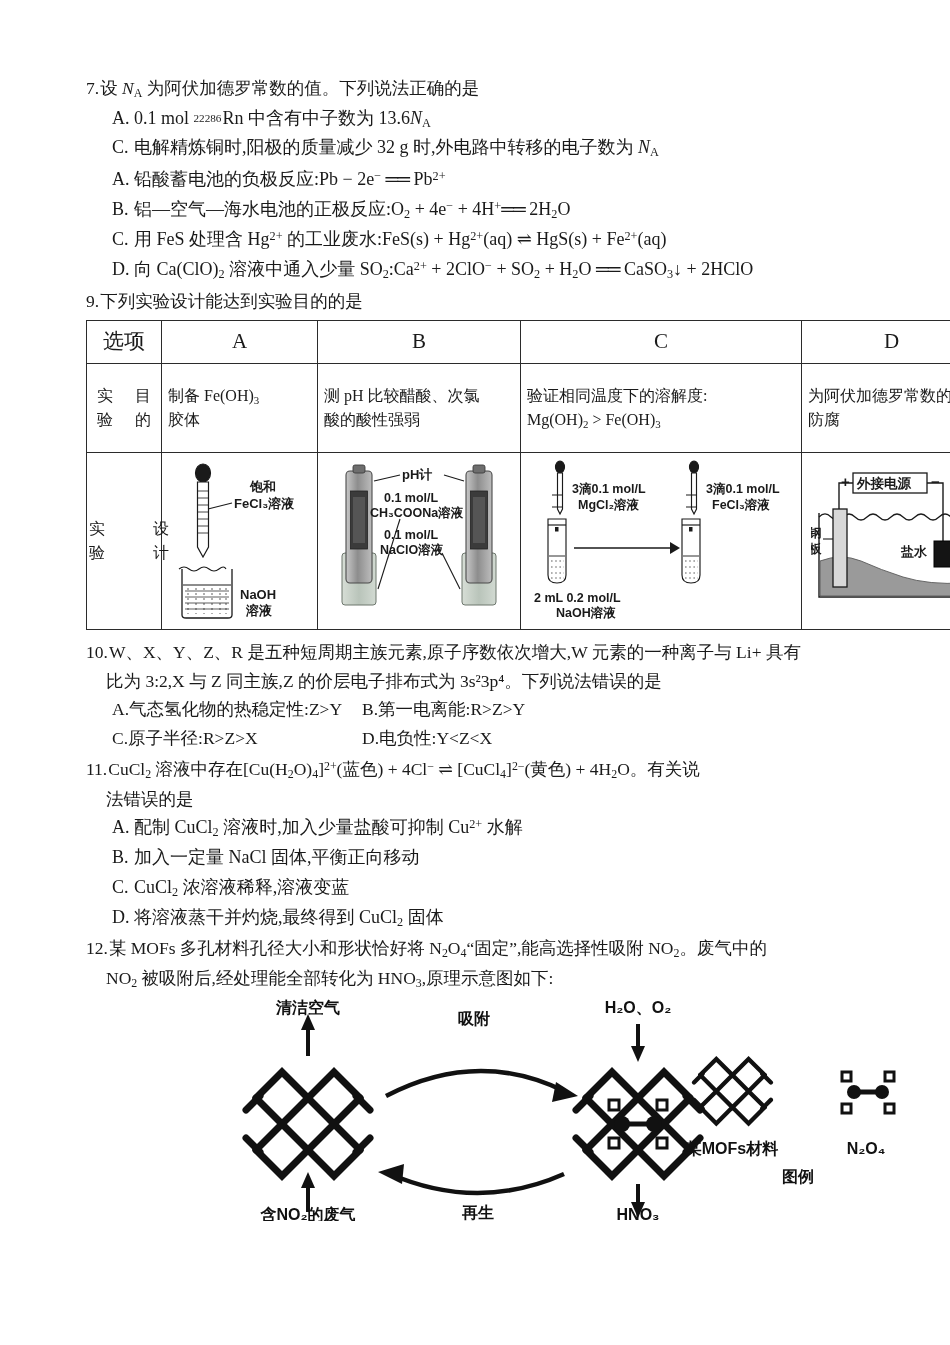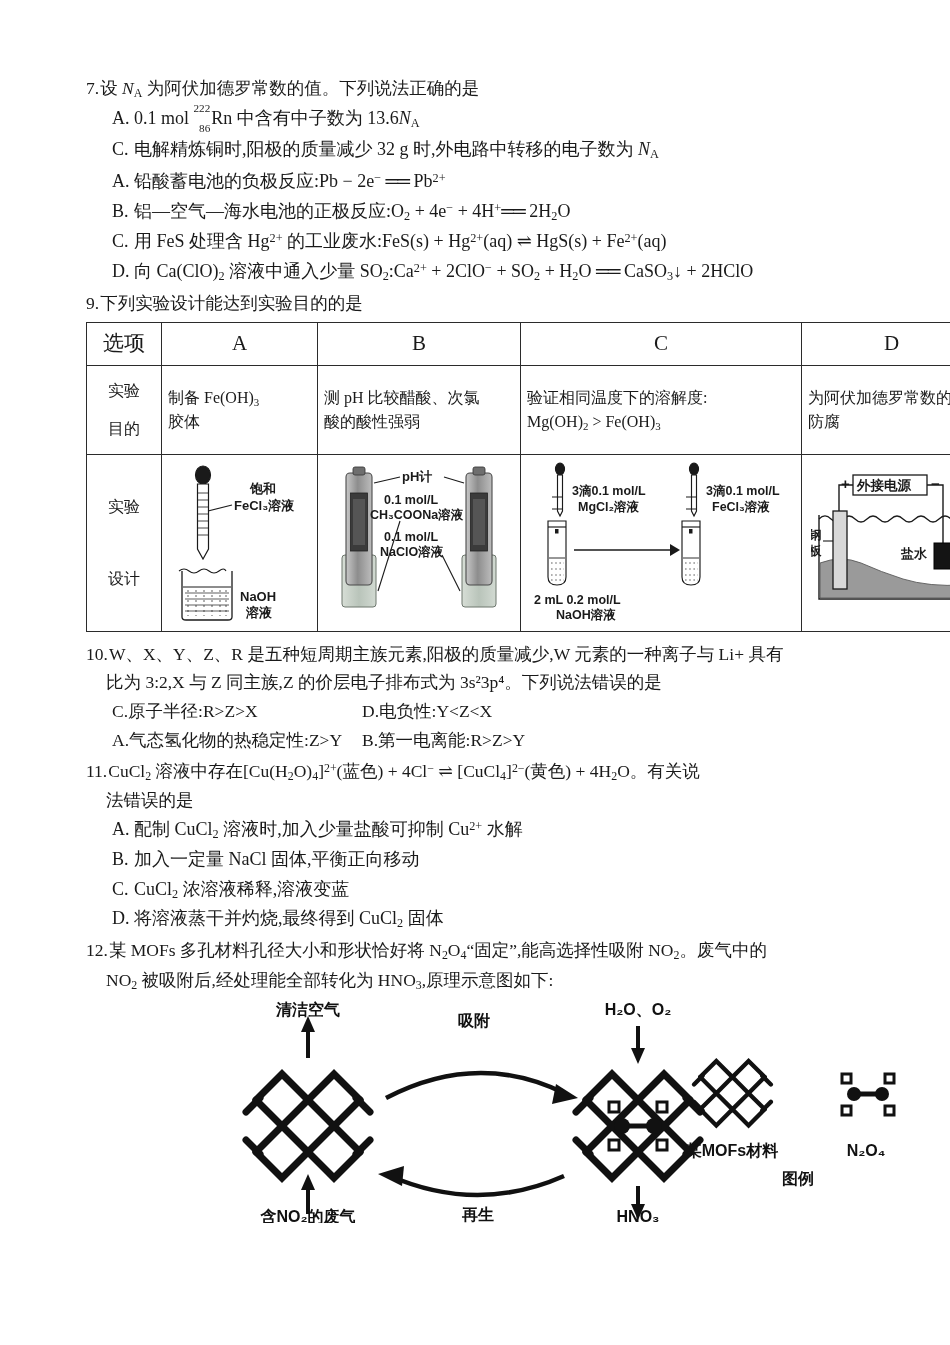--- a/index.html
+++ b/index.html
@@ -52,29 +52,28 @@
   .opt .lbl { display: inline-block; min-width: 22px; }
   .opt-row { display: flex; padding-left: 26px; font-size: 17.5px; line-height: 1.66; }
   .opt-row > div:first-child { width: 250px; }
 
   sub { font-size: 0.68em; vertical-align: -0.28em; }
   sup { font-size: 0.68em; vertical-align: 0.42em; }
   i.v { font-style: italic; }
 
   .isotope {
     display: inline-flex;
-    flex-direction: column;
+    flex-direction: row;
     vertical-align: middle;
     font-size: 0.62em;
     line-height: 1.02;
     text-align: right;
     margin-right: 1px;
     position: relative;
     top: -0.5px;
-    gap: 9px;
   }
   .eqarrow { letter-spacing: -1px; }
 
   
   table.exp {
     border-collapse: collapse;
     width: 830px;
     margin-top: 5px;
     margin-bottom: 8px;
     table-layout: fixed;
@@ -87,21 +86,21 @@
     line-height: 1.5;
   }
   td.c0 { width: 62px;  text-align: center; }
   td.c1 { width: 143px; }
   td.c2 { width: 190px; }
   td.c3 { width: 268px; }
   td.c4 { width: 167px; }
   tr.hdr td { text-align: center; height: 32px; font-size: 21px; }
   tr.purpose td { height: 78px; vertical-align: middle; }
   tr.design td { height: 172px; vertical-align: middle; padding: 2px; }
-  .vstack { display: flex; flex-direction: column; gap: 22px; font-size: 16px;}
+  .vstack { display: flex; gap: 22px; font-size: 16px;}
 
   
   .fig { position: relative; width: 100%; height: 168px; }
   .fig svg { display: block; margin: 0 auto; }
 
   
   .mofs-wrap {
     position: relative;
     width: 830px;
     height: 225px;
@@ -352,30 +351,30 @@
             <text x="142" y="114" font-family="'Liberation Sans',sans-serif" font-size="12.5" font-weight="bold" fill="#1a1a1a">电极</text>
           </svg>
         </div>
       </td>
     </tr>
   </tbody>
       </table>
 
   <div class="q">
     <div class="q-stem">
-      <span class="num">10.</span><span>W、X、Y、Z、R 是五种短周期主族元素,阳极的质量减少,W 元素的一种离子与 Li+ 具有</span>
+      <span class="num">10.</span><span>W、X、Y、Z、R 是五种短周期主族元素,原子序数依次增大,W 元素的一种离子与 Li+ 具有</span>
     </div>
     <div class="q-cont">比为 3:2,X 与 Z 同主族,Z 的价层电子排布式为 3s²3p⁴。下列说法错误的是</div>
+    <div class="opt-row">
+      <div><span class="lbl">A.</span><span>气态氢化物的热稳定性:Z&gt;Y</span></div>
+      <div><span class="lbl">B.</span><span>第一电离能:R&gt;Z&gt;Y</span></div>
+    </div>
     <div class="opt-row">
       <div><span class="lbl">C.</span><span>原子半径:R&gt;Z&gt;X</span></div>
       <div><span class="lbl">D.</span><span>电负性:Y&lt;Z&lt;X</span></div>
-    </div>
-    <div class="opt-row">
-      <div><span class="lbl">A.</span><span>气态氢化物的热稳定性:Z&gt;Y</span></div>
-      <div><span class="lbl">B.</span><span>第一电离能:R&gt;Z&gt;Y</span></div>
     </div>
   </div>
 
   <div class="q">
     <div class="q-stem">
       <span class="num">11.</span>CuCl<sub>2</sub> 溶液中存在[Cu(H<sub>2</sub>O)<sub>4</sub>]<sup>2+</sup>(蓝色) + 4Cl<sup>−</sup> ⇌ [CuCl<sub>4</sub>]<sup>2−</sup>(黄色) + 4H<sub>2</sub>O。有关说
     </div>
     <div class="q-cont">法错误的是</div>
     <div class="opt">
       <span class="lbl">A.</span>配制 CuCl<sub>2</sub> 溶液时,加入少量盐酸可抑制 Cu<sup>2+</sup> 水解

